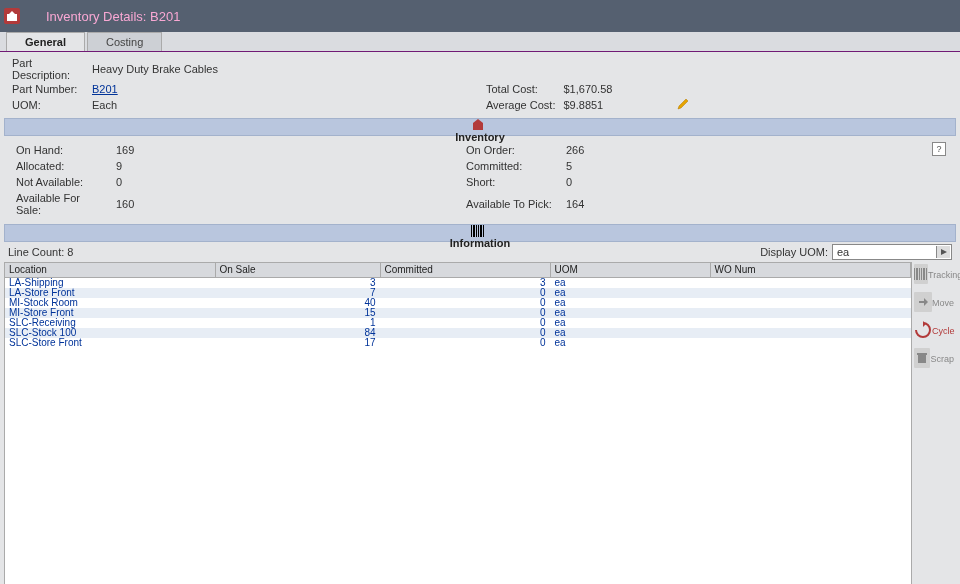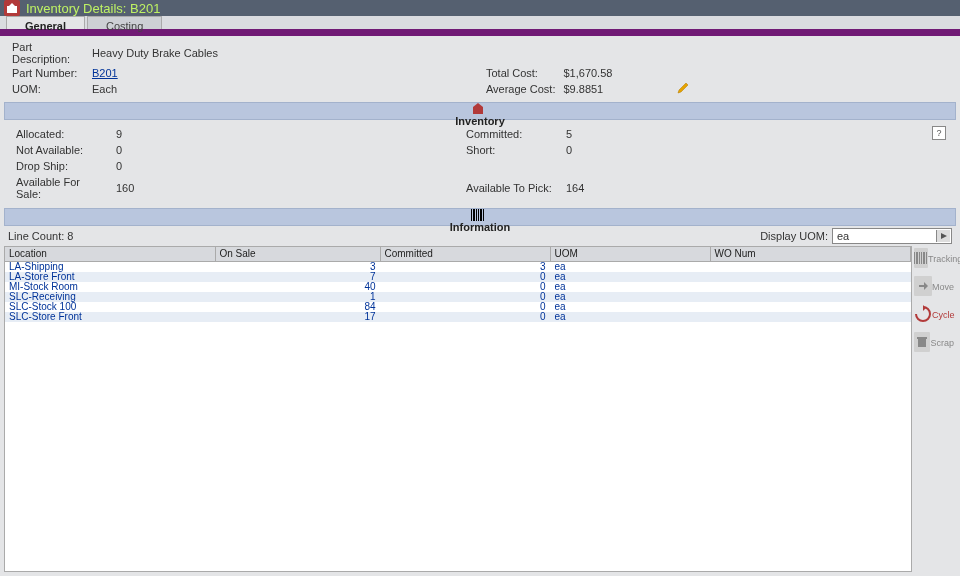--- a/index.html
+++ b/index.html
@@ -8,43 +8,44 @@
     font-family: Arial, Helvetica, sans-serif;
     font-size: 11px;
     color: #333;
     background: #fff;
     width: 960px;
     height: 584px;
     overflow: hidden;
   }
   .titlebar {
     background: #556070;
-    color: #bef264;
-    height: 16px;
+    color: #f9a8d4;
+    height: 32px;
     display: flex;
     align-items: center;
     padding: 0 4px;
     font-size: 13px;
+    gap: 20px;
   }
   .titlebar .app-icon {
     width: 16px;
     height: 16px;
     background: #b23a3a;
     border-radius: 2px;
     margin-right: 6px;
     display: flex;
     align-items: center;
     justify-content: center;
   }
   .titlebar .app-icon svg { display:block; }
   .tabs {
     background: #dadce0;
     display: flex;
     height: 20px;
-    border-bottom: 7px solid #701a75;
+    border-bottom: 1px solid #701a75;
     padding-left: 6px;
   }
   .tab {
     padding: 3px 18px 0 18px;
     font-size: 11px;
     color: #444;
     border: 1px solid #aaa;
     border-bottom: none;
     background: #cdd0d5;
     margin-right: 2px;
@@ -274,40 +275,40 @@
     <span class="help-icon">?</span>
     <table>
       <colgroup>
         <col style="width:100px">
           <col style="width:50px">
         <col style="width:300px">
         <col style="width:100px">
           <col style="width:50px">
       </colgroup>
       <tbody>
+          <tr>
+        <td class="label-col">On Hand:</td>
+        <td>169</td>
+        <td></td>
+        <td>On Order:</td>
+        <td>266</td>
+      </tr>
       <tr>
         <td class="label-col">Allocated:</td>
         <td>9</td>
         <td></td>
         <td>Committed:</td>
         <td>5</td>
       </tr>
       <tr>
         <td class="label-col">Not Available:</td>
         <td>0</td>
         <td></td>
         <td>Short:</td>
         <td>0</td>
-      </tr>
-      <tr>
-        <td class="label-col">Drop Ship:</td>
-        <td>0</td>
-        <td></td>
-            <td></td>
-            <td></td>
       </tr>
       <tr>
         <td class="label-col">Available For Sale:</td>
         <td>160</td>
         <td></td>
         <td>Available To Pick:</td>
         <td>164</td>
       </tr>
     </tbody>
       </table>
@@ -374,20 +375,27 @@
             <tr>
               <td>LA-Store Front</td>
               <td class="num">7</td>
               <td class="num">0</td>
               <td>ea</td>
               <td></td>
             </tr>
             <tr>
               <td>MI-Stock Room</td>
               <td class="num">40</td>
+              <td class="num">0</td>
+              <td>ea</td>
+              <td></td>
+            </tr>
+            <tr>
+              <td>MI-Store Front</td>
+              <td class="num">15</td>
               <td class="num">0</td>
               <td>ea</td>
               <td></td>
             </tr>
             <tr>
               <td>SLC-Receiving</td>
               <td class="num">1</td>
               <td class="num">0</td>
               <td>ea</td>
               <td></td>

